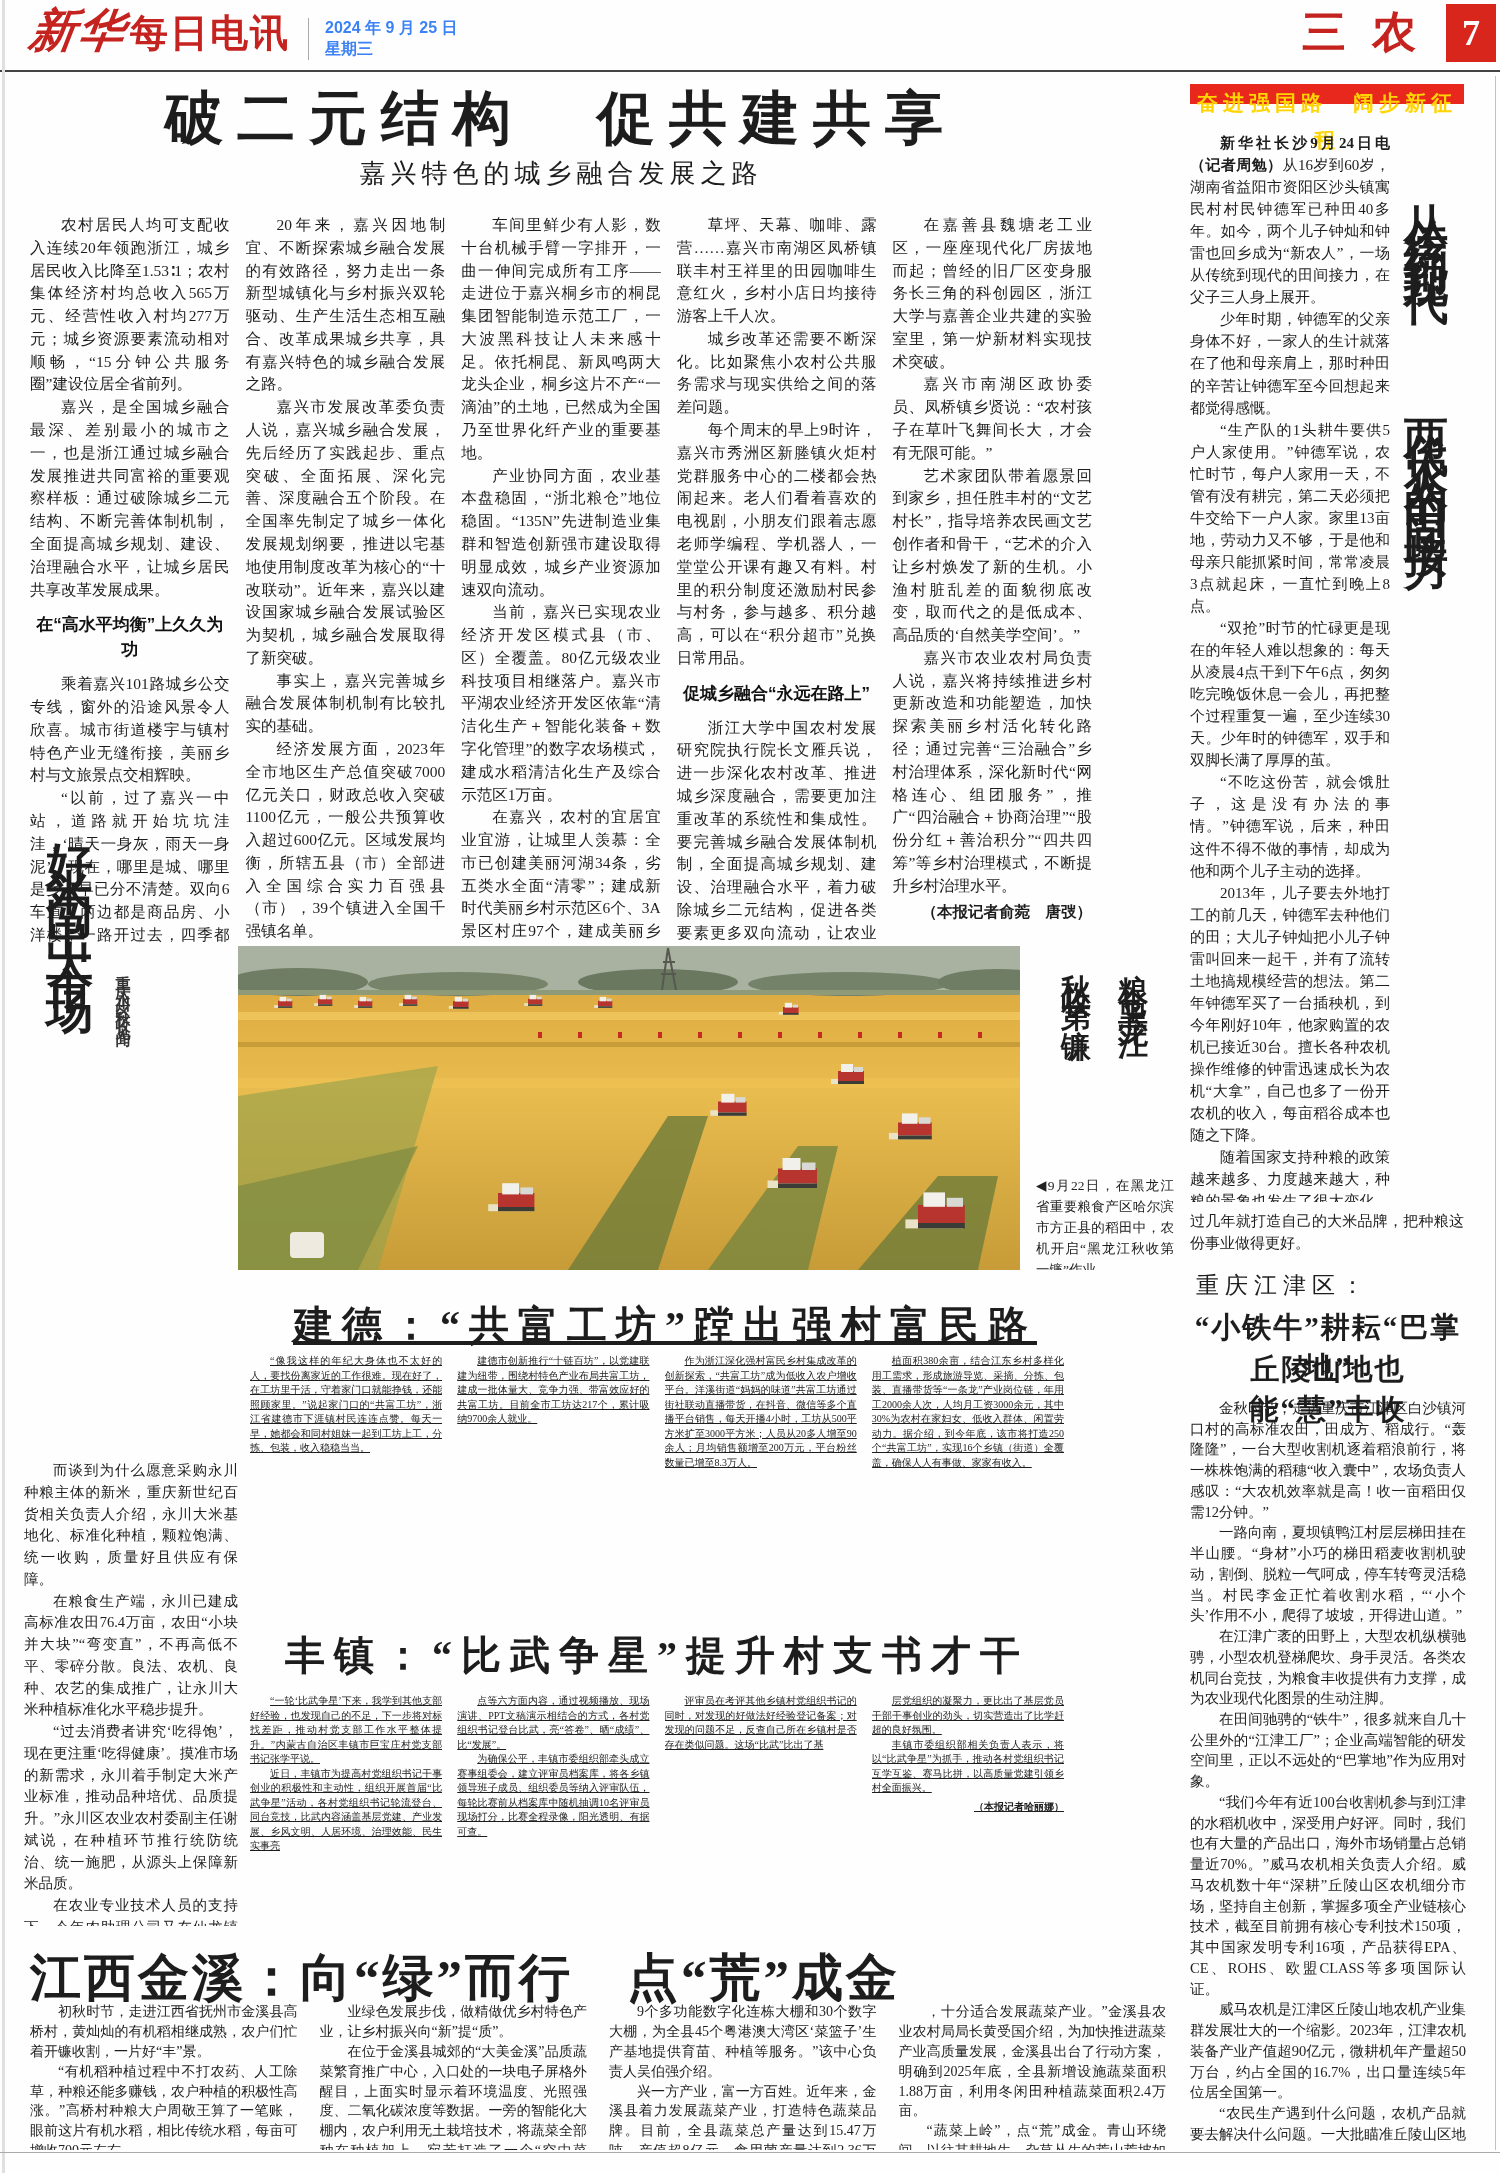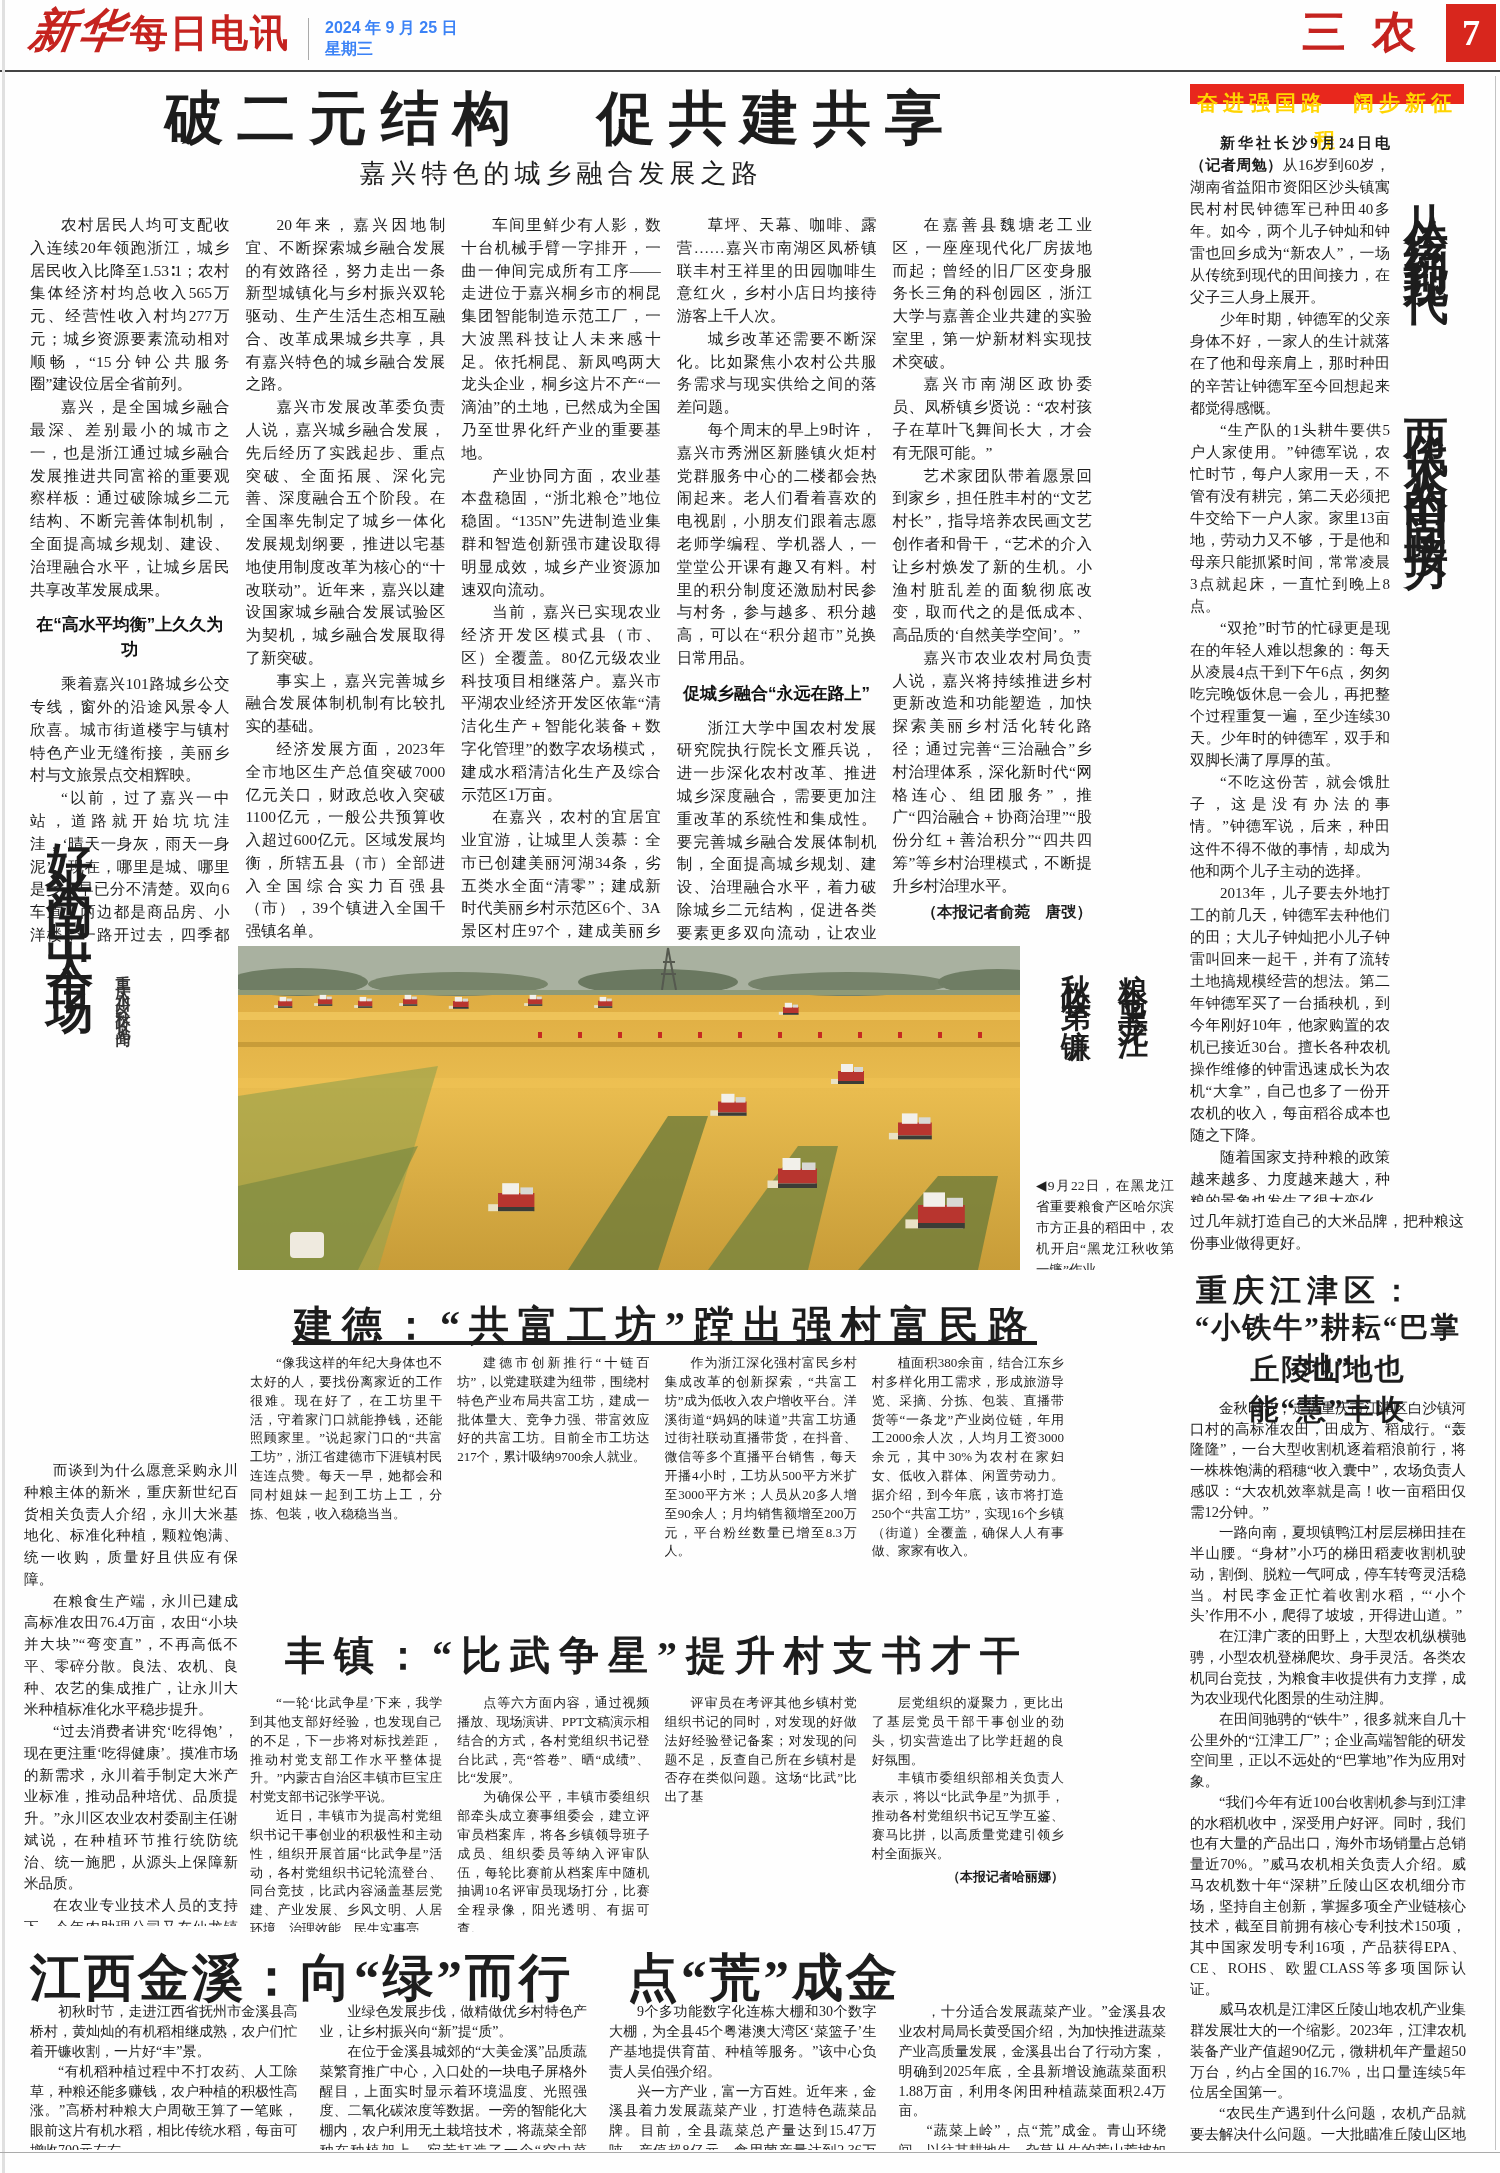--- a/index.html
+++ b/index.html
@@ -43,21 +43,21 @@
   .banner{left:1190px;top:84px;width:274px;height:20px;background:#e8271d;color:#ffd400;
           font-family:"Liberation Sans","DejaVu Sans",sans-serif;font-weight:bold;font-size:21px;
           letter-spacing:5px;text-align:center;line-height:37px;}
   .rf-col{left:1190px;top:132px;width:200px;height:1070px;font-size:15px;line-height:1.47;
           overflow:hidden;text-align:justify;}
   .rf-vtitle{left:1396px;top:168px;height:1020px;font-size:44px;font-weight:bold;letter-spacing:16px;
              line-height:1.35;}
   .rf-ending{left:1190px;top:1210px;width:274px;font-size:15px;line-height:1.47;text-align:justify;}
 
   
-  .jj-kicker{left:1196px;top:1270px;width:270px;font-size:31px;font-weight:bold;letter-spacing:6px;}
+  .jj-kicker{left:1196px;top:1270px;width:270px;font-size:23px;font-weight:normal;letter-spacing:6px;}
   .jj-h{left:1190px;width:276px;text-align:center;font-size:29px;font-weight:bold;letter-spacing:2px;}
   .jj-cols{left:1190px;top:1398px;width:276px;height:746px;font-size:14.5px;line-height:1.43;}
 
   
   .haomi{left:24px;top:806px;width:214px;height:1128px;overflow:hidden;}
   .haomi-top{display:flex;height:646px;overflow:hidden;}
   .haomi-title{font-size:47px;font-weight:bold;letter-spacing:24px;width:74px;line-height:1.2;}
   .haomi-sub{font-size:15px;letter-spacing:7px;width:34px;padding-top:158px;color:#333;
              font-family:"Liberation Sans","DejaVu Sans",sans-serif;font-weight:bold;}
   .haomi-body{flex:1;font-size:14.5px;line-height:1.5;overflow:hidden;text-align:justify;}
@@ -65,21 +65,21 @@
 
   
   .photo-wrap{left:238px;top:946px;width:782px;height:324px;overflow:hidden;background:#d8a33a;}
   .photo-side{left:1036px;top:950px;width:138px;height:320px;overflow:hidden;}
   .photo-vtitle{writing-mode:vertical-rl;white-space:pre-line;font-size:30px;font-weight:bold;
                 letter-spacing:14px;line-height:1.9;margin:0 auto;display:block;height:214px;}
   .photo-caption{font-size:13.5px;line-height:1.55;margin-top:12px;text-align:justify;color:#222;}
 
   
   .mid-headline{width:814px;left:250px;text-align:center;font-size:40px;font-weight:bold;letter-spacing:9px;white-space:nowrap;}
-  .mid-cols{left:250px;width:814px;height:238px;gap:15px;font-size:13px;line-height:1.45;}
+  .mid-cols{left:250px;width:814px;height:238px;gap:15px;font-size:10px;line-height:1.45;text-decoration:underline;}
   .jinxi-headline{left:30px;top:1944px;width:800px;text-align:center;font-size:51px;font-weight:900;
                   letter-spacing:3px;white-space:nowrap;}
   .jinxi-cols{left:30px;top:2002px;width:1136px;height:148px;gap:22px;font-size:14px;line-height:1.42;}
 </style>
 </head>
 <body>
 
 <div class="page">
 
   <header class="masthead">

